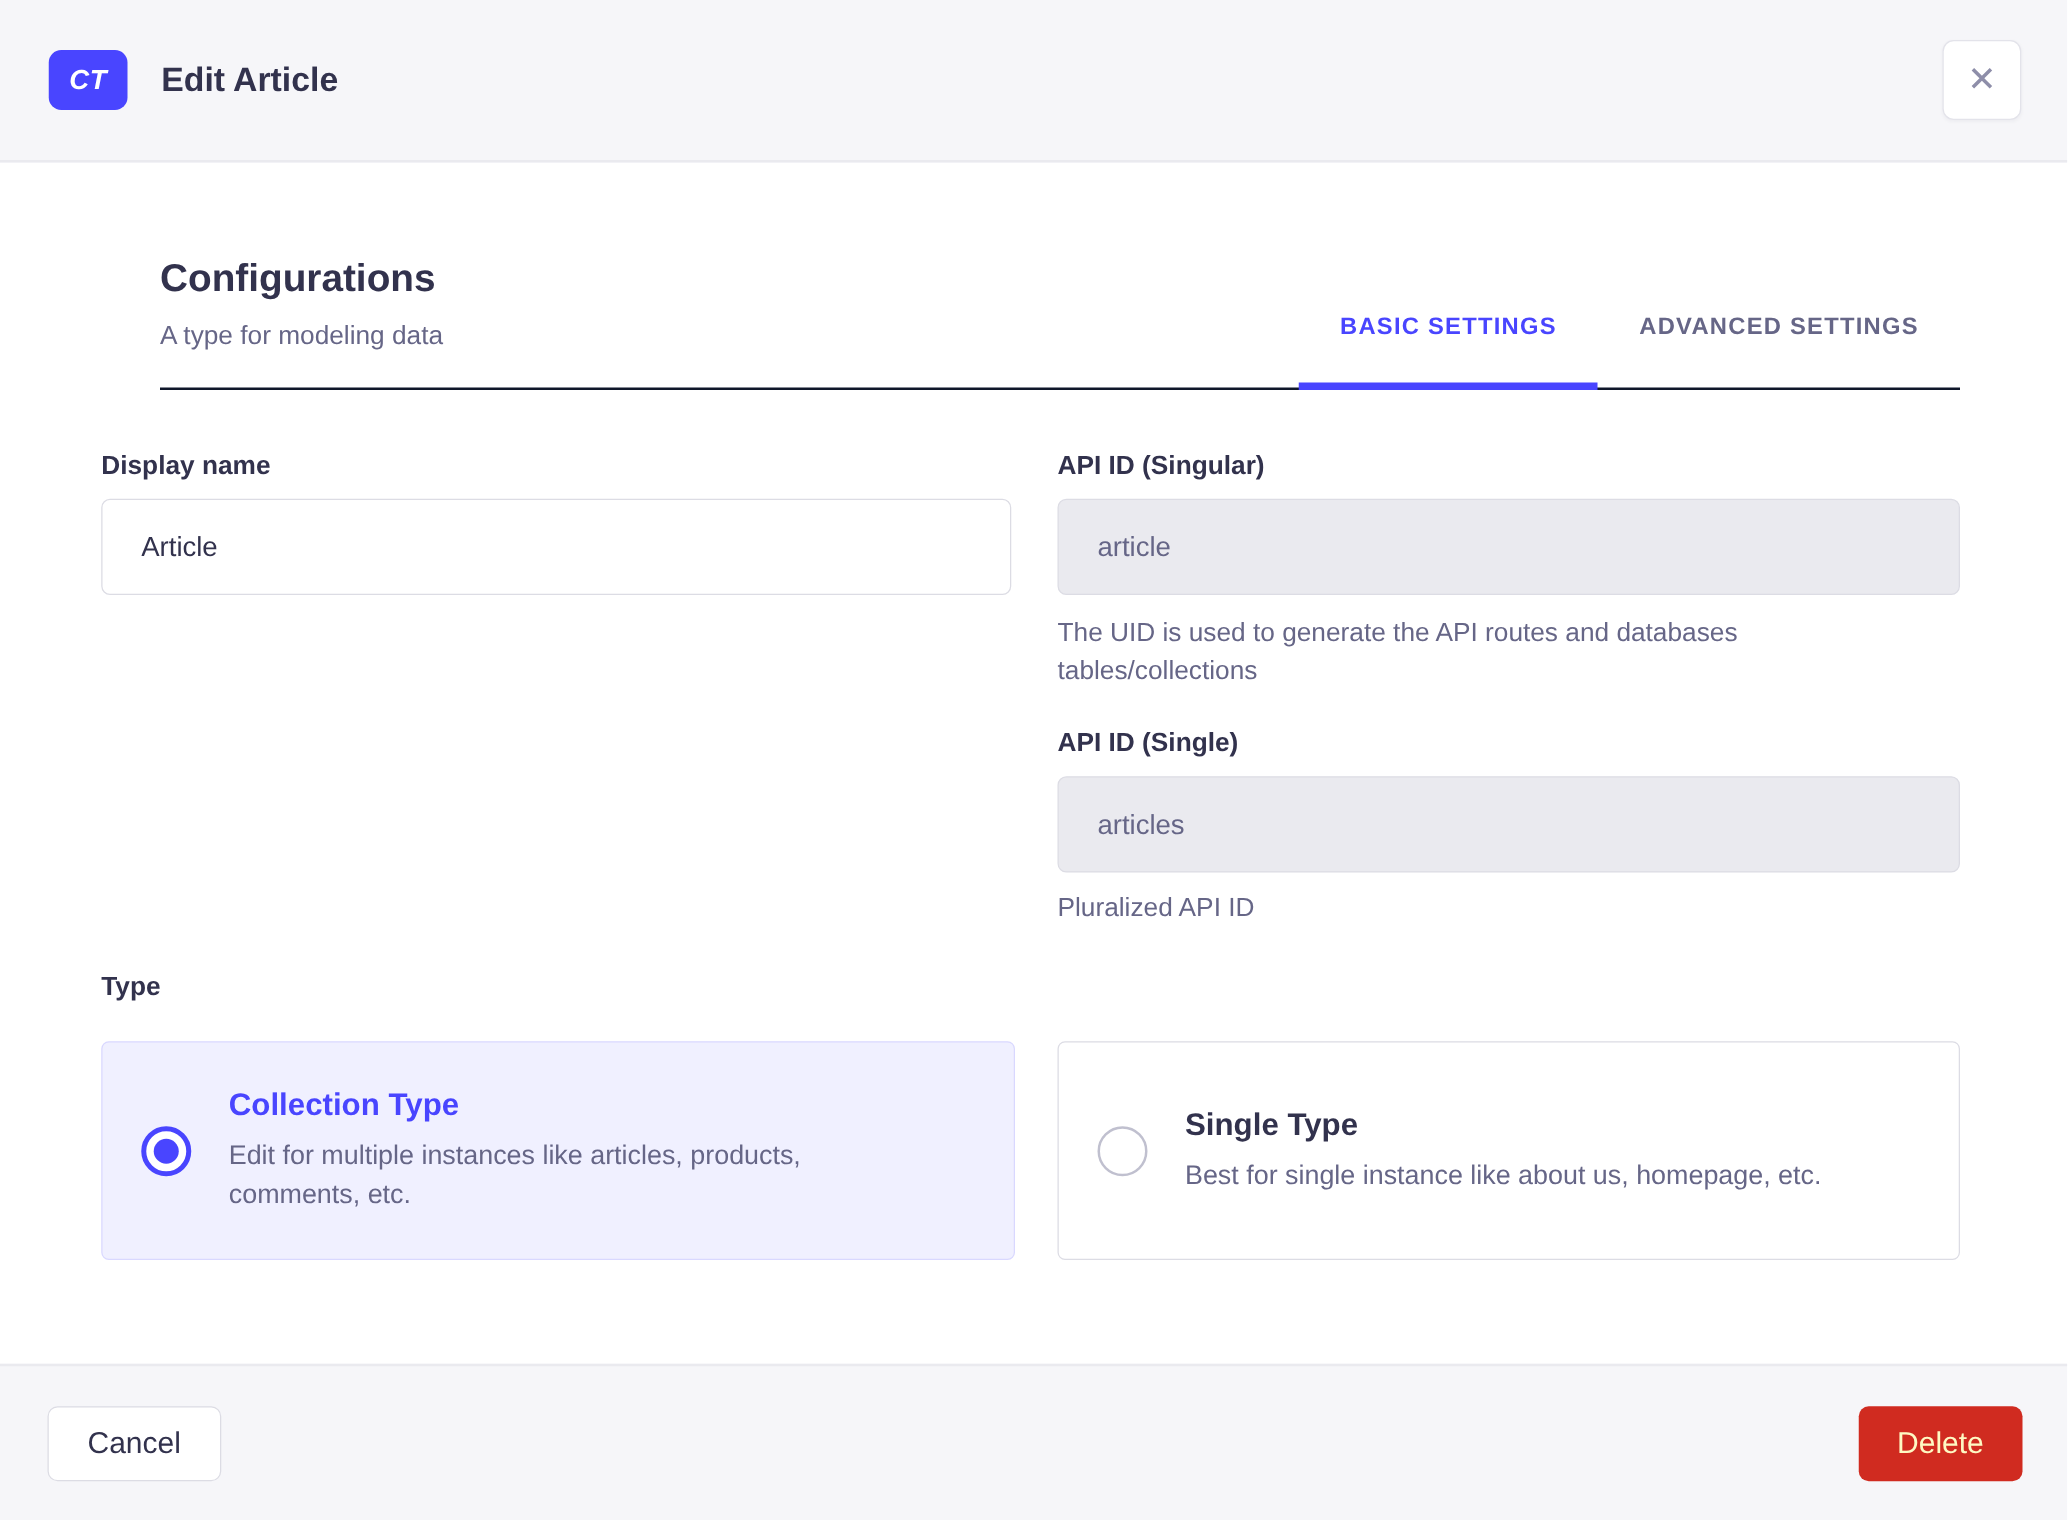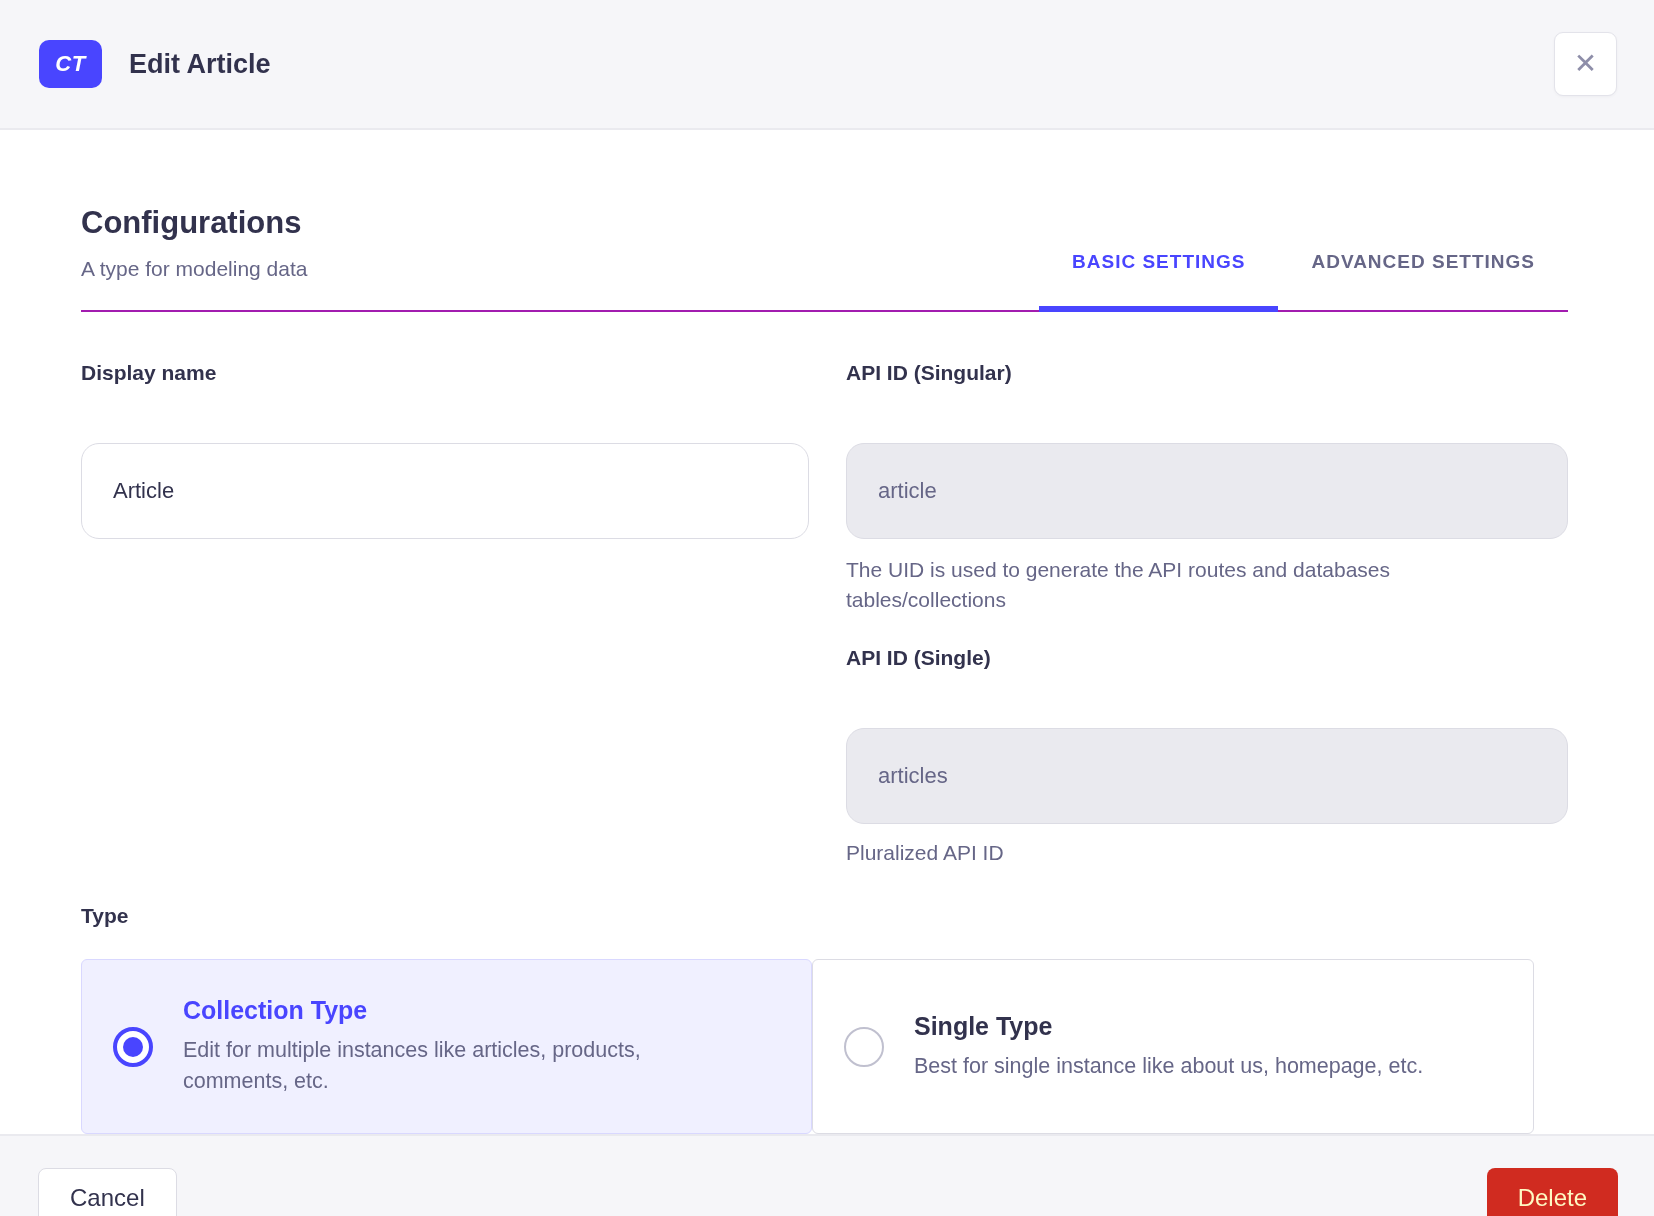--- a/index.html
+++ b/index.html
@@ -52,21 +52,22 @@
 
   
   .modal-main {
     flex: 1 1 auto;
     background: #ffffff;
     padding: 0 86px 0 81px;
   }
   .head-row {
     margin-top: 73px;
     display: flex; justify-content: space-between; align-items: stretch;
-    border-bottom: 2px solid #a21caf;
+    border-bottom: 2px solid #0f172a;
+    margin-left: 47px;
   }
   .head-left { padding-bottom: 27px; }
   .page-title { font-size: 31px; font-weight: 700; line-height: 40px; color: #32324d; }
   .page-subtitle { margin-top: 12px; font-size: 21px; line-height: 28px; color: #666687; }
   .tabs { display: flex; align-items: flex-end; }
   .tab {
     position: relative;
     background: none; border: none; cursor: pointer;
     padding: 0 33px 37px 33px;
     font-family: Liberation Sans, sans-serif;
@@ -86,28 +87,27 @@
     display: grid;
     grid-template-columns: 728px 722px;
     column-gap: 37px;
   }
   .field-label {
     display: block;
     font-size: 21px; font-weight: 700; line-height: 22px; color: #32324d;
     margin-bottom: 15px;
   }
   .text-input {
-    width: 100%; height: 96px;
-    border: 1.5px solid #dcdce4; border-radius: 18px;
+    width: 100%; height: 77px;
+    border: 1.5px solid #dcdce4; border-radius: 7px;
     background: #ffffff;
     padding: 0 31px;
     font-family: "Liberation Sans", sans-serif;
     font-size: 22px; color: #32324d;
     outline: none;
-    margin-top: 44px;
   }
   .text-input:disabled {
     background: #eaeaef;
     border-color: #dcdce4;
     color: #666687;
   }
   .hint {
     margin-top: 16px;
     font-size: 21px; line-height: 30px; color: #666687;
     max-width: 660px;
@@ -116,20 +116,21 @@
   .plural-group .hint { margin-top: 14px; }
 
   
   .type-label {
     margin-top: 36px; margin-bottom: 31px;
     font-size: 21px; font-weight: 700; line-height: 24px; color: #32324d;
   }
   .cards {
     display: grid;
     grid-template-columns: 731px 722px;
+    column-gap: 34px;
   }
   .type-card {
     height: 175px;
     border-radius: 6px;
     border: 1.5px solid #dcdce4;
     background: #ffffff;
     display: flex; align-items: center;
     padding-left: 31px;
     cursor: pointer;
   }

